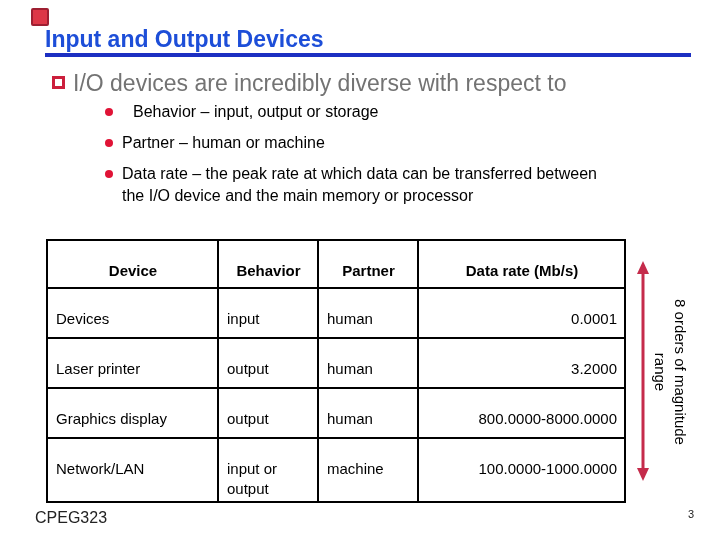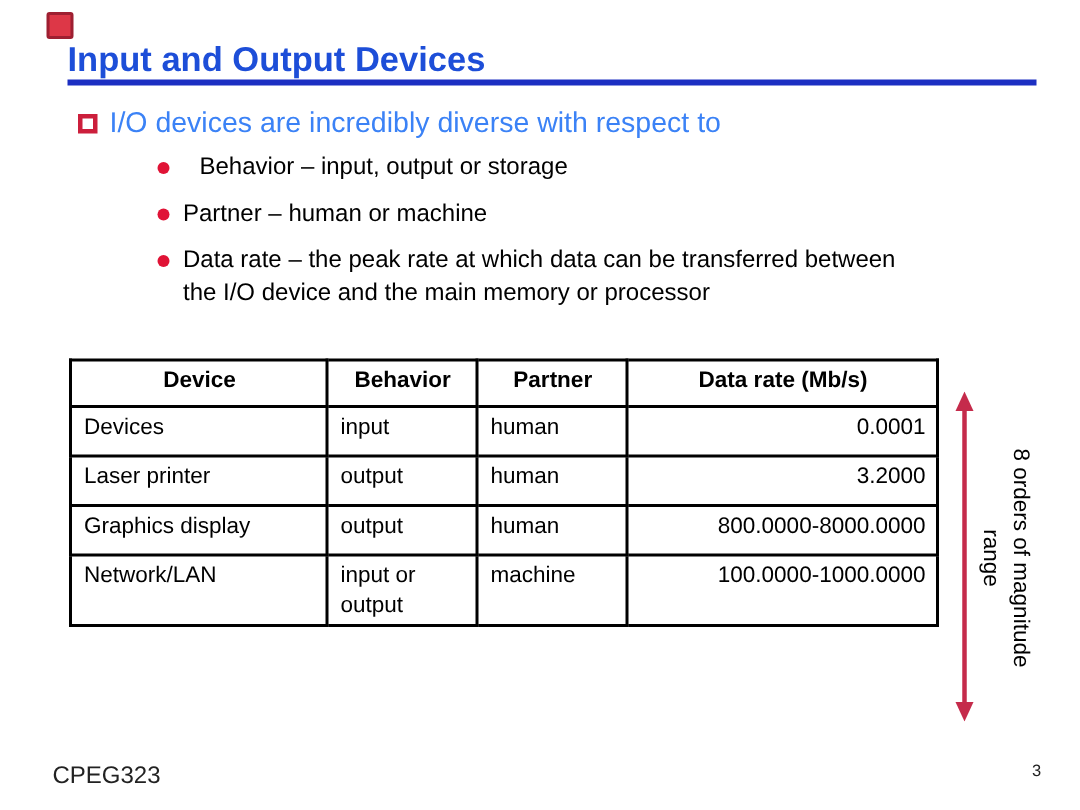--- a/index.html
+++ b/index.html
@@ -42,21 +42,21 @@
     position:absolute;left:52px;top:72px;
     display:flex;align-items:flex-start;
   }
   .sq-bullet{
     flex:0 0 auto;
     width:7px;height:7px;
     border:3px solid #cc1f3c;
     margin-top:4px;margin-right:8px;
   }
   .bullet-l1 .txt{
-    font-size:19px;line-height:22px;color:#3b82f6;
+    font-size:23px;line-height:22px;color:#737373;
     white-space:nowrap;
   }
 
   
   .bullet-l2{
     position:absolute;left:105px;
     display:flex;align-items:flex-start;
   }
   .dot-bullet{
     flex:0 0 auto;
@@ -75,21 +75,21 @@
   
   .io-table{
     position:absolute;left:46px;top:239px;
     border-collapse:collapse;
     table-layout:fixed;
     width:578px;
     font-size:15px;
   }
   .io-table th,.io-table td{
     border:2px solid #000;
-    padding:3px 7px 2px 8px;
+    padding:20px 7px 2px 8px;
     vertical-align:top;
     line-height:20px;
     overflow:hidden;
   }
   .io-table th{
     font-weight:bold;text-align:center;
     height:24px;
   }
   .io-table td{height:26px;}
   .io-table td.num{text-align:right;}

